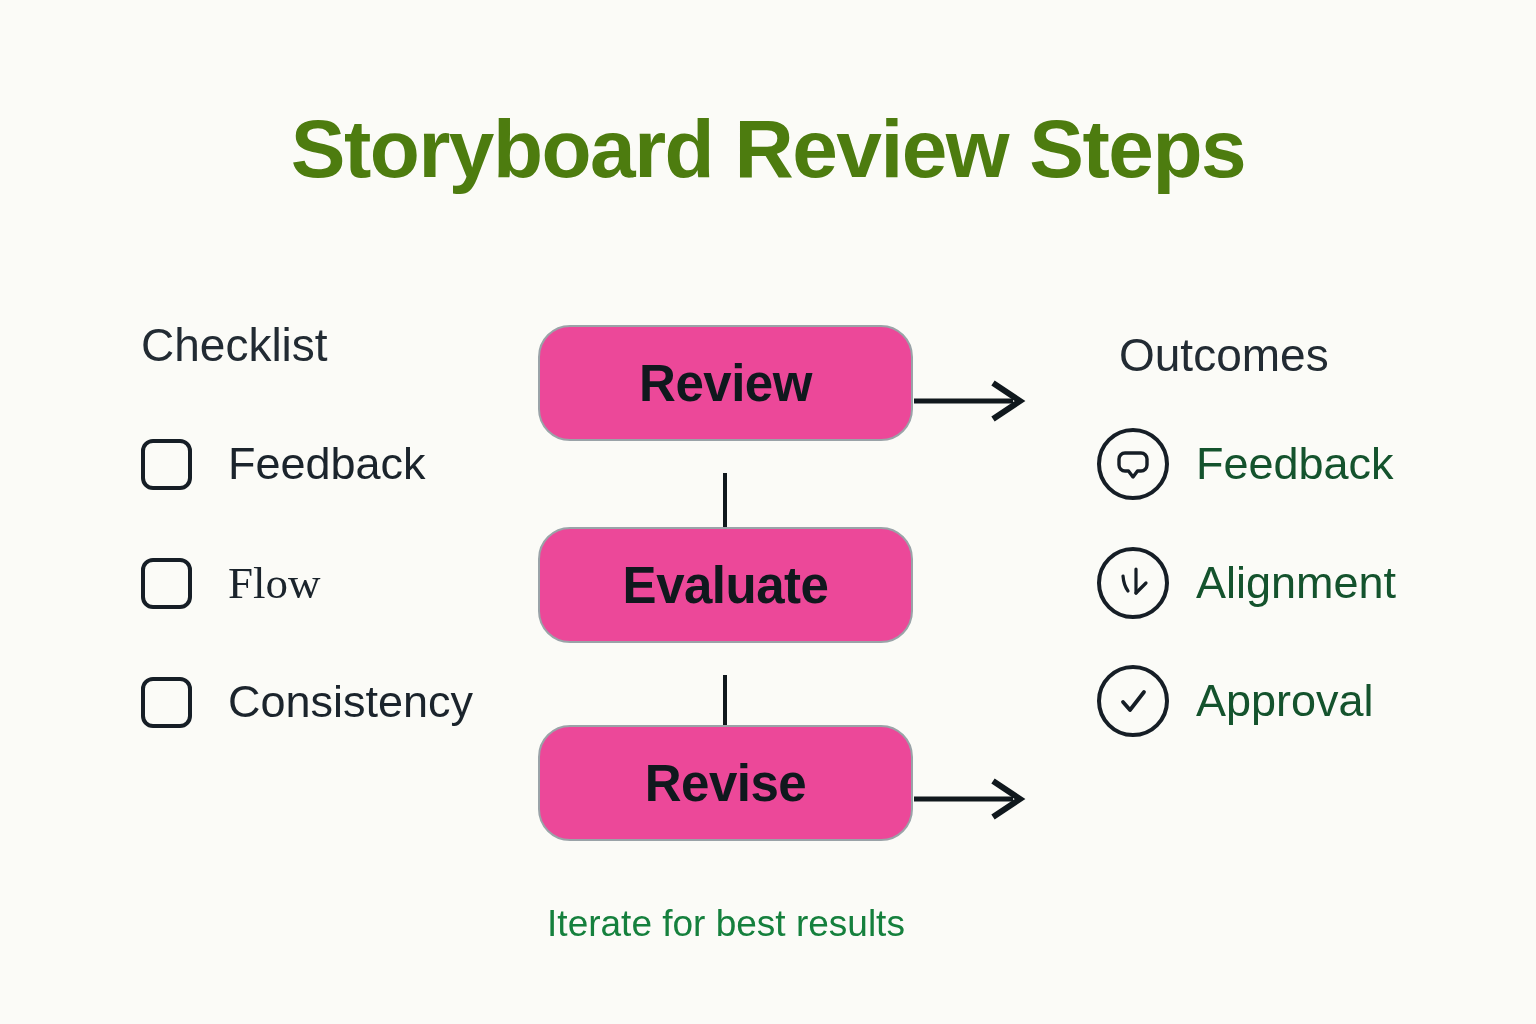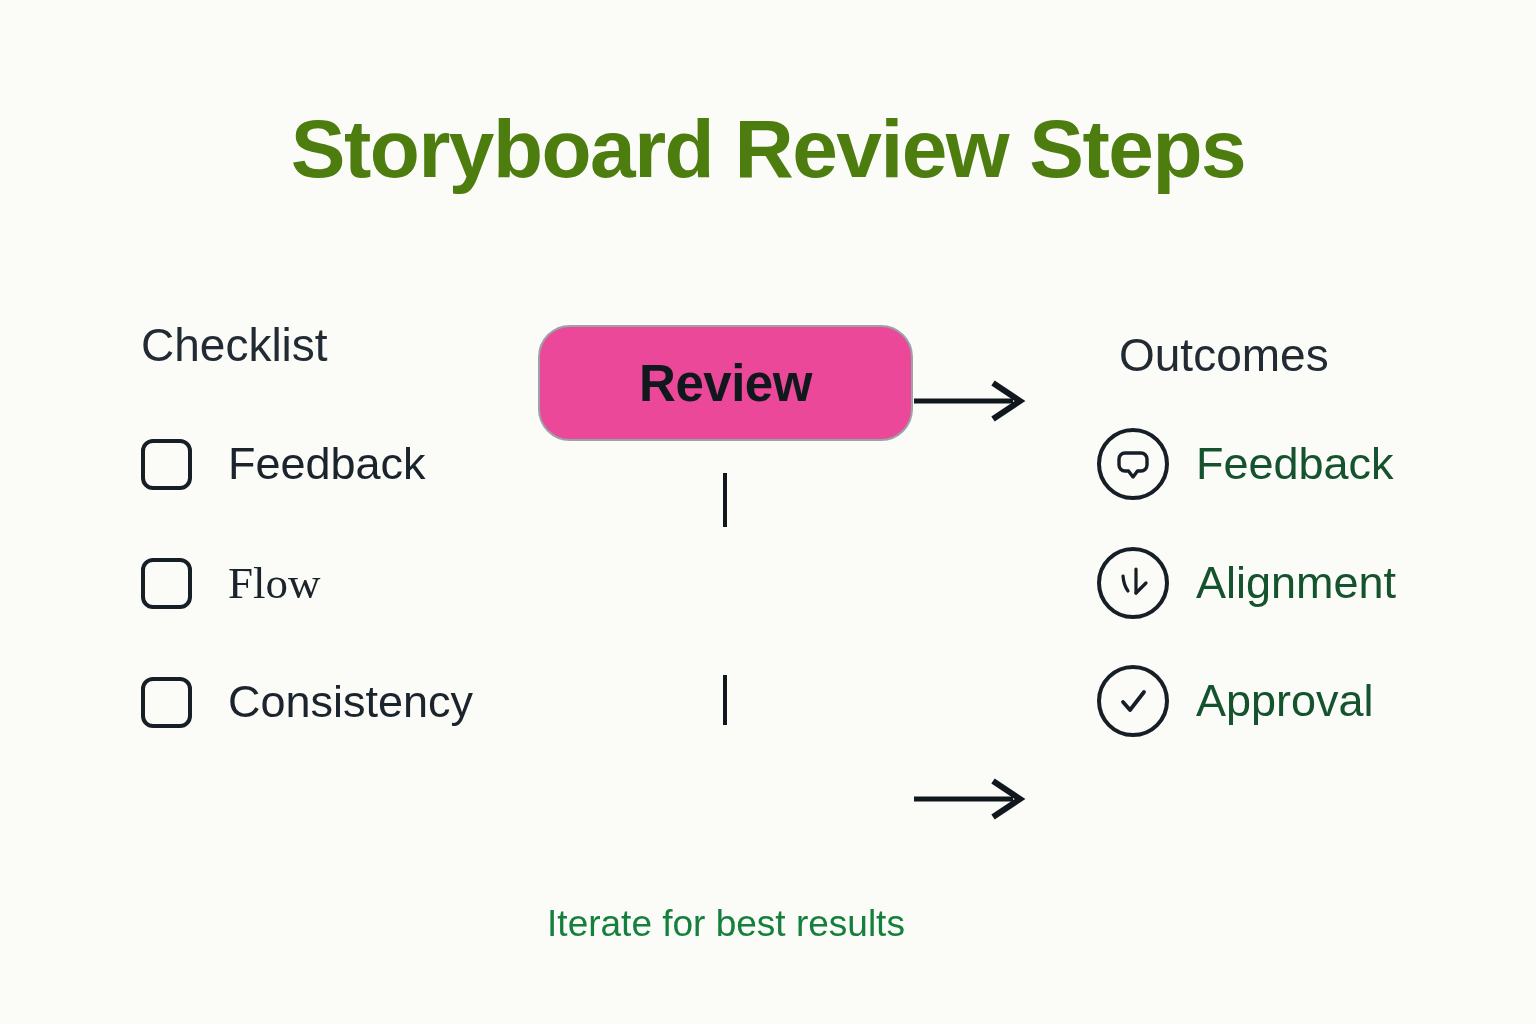--- a/index.html
+++ b/index.html
@@ -134,20 +134,22 @@
   <div class="check-row" style="top:557px;font-family:Liberation Serif, serif;">
     <span class="checkbox"></span>
     <span class="check-label">Flow</span>
   </div>
   <div class="check-row" style="top:676px;">
     <span class="checkbox"></span>
     <span class="check-label">Consistency</span>
   </div>
 
   <div class="flow-box" style="top:325px;">Review</div>
+  <div class="flow-box" style="top:527px;">Evaluate</div>
+  <div class="flow-box" style="top:725px;">Revise</div>
 
   <div class="vline" style="top:473px; height:54px;"></div>
   <div class="vline" style="top:675px; height:50px;"></div>
 
   <svg class="arrow" style="left:913px; top:377px;" viewBox="0 0 118 48">
     <line x1="1" y1="24" x2="100" y2="24" stroke="#10181d" stroke-width="5"></line>
     <polyline points="80,6 107,24 80,42" fill="none" stroke="#10181d" stroke-width="6" stroke-linejoin="miter"></polyline>
   </svg>
   <svg class="arrow" style="left:913px; top:775px;" viewBox="0 0 118 48">
     <line x1="1" y1="24" x2="100" y2="24" stroke="#10181d" stroke-width="5"></line>

